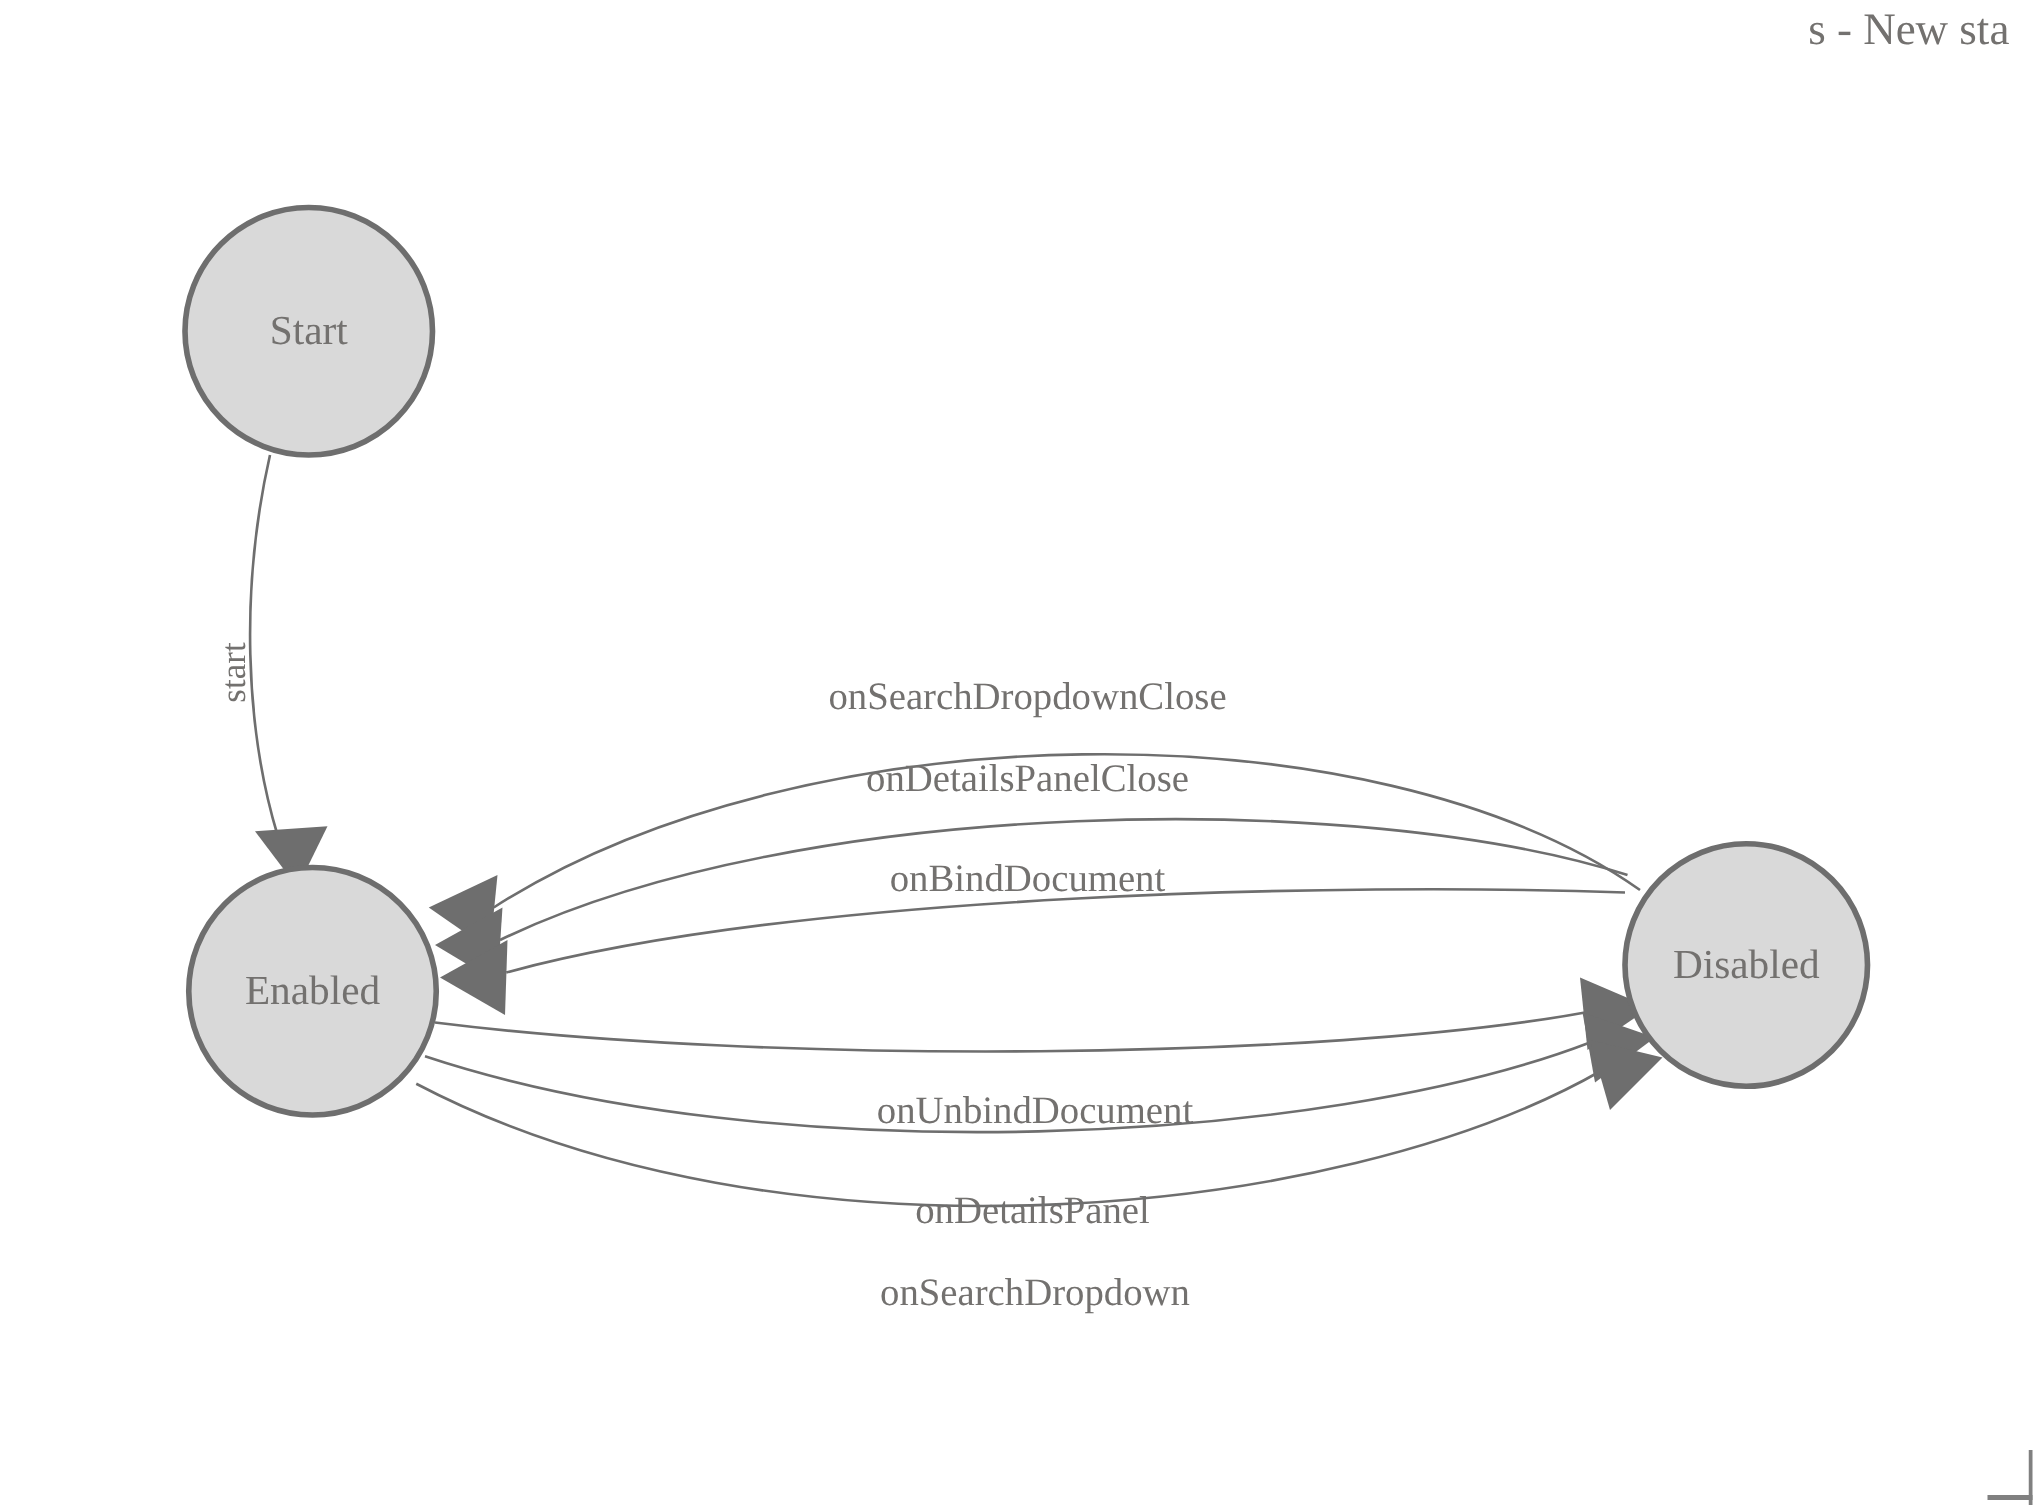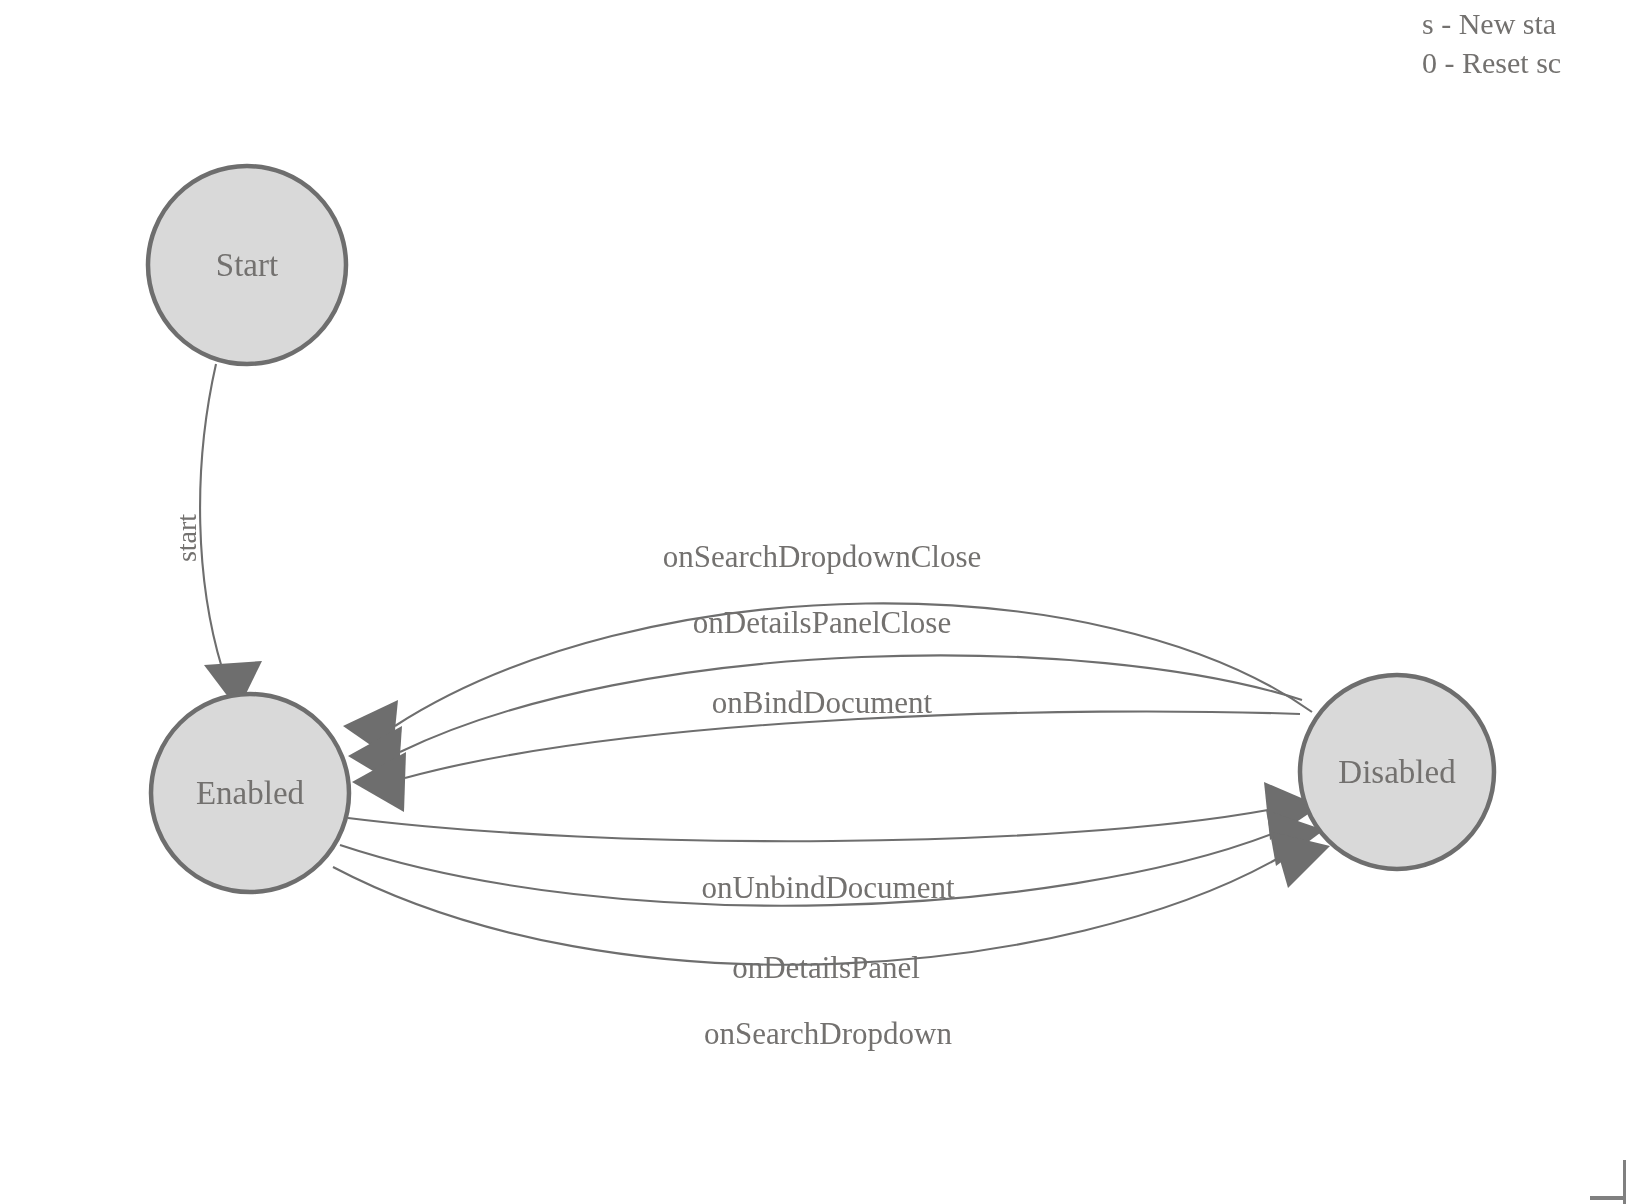--- a/index.html
+++ b/index.html
@@ -77,23 +77,24 @@
     right: 0;
     top: 0;
     width: 210px;
     padding: 4px 0 0 0;
     overflow: hidden;
     white-space: nowrap;
   }
   .help-line {
     color: #73716f;
     font-family: "Liberation Serif", "DejaVu Serif", serif;
-    font-size: 30px;
+    font-size: 36px;
     line-height: 39px;
     white-space: nowrap;
+    text-align: center;
   }
 
   
   #scroll-corner {
     position: absolute;
     right: 0;
     bottom: 0;
     width: 42px;
     height: 44px;
   }
@@ -175,21 +176,20 @@
 
     <g>
       <circle class="node-circle" cx="1397" cy="772" r="97"></circle>
       <text class="node-label" x="1397" y="772">Disabled</text>
     </g>
 
   </svg>
 
   <div id="help-legend">
     <div class="help-line">s - New sta</div>
-    <div class="help-line">0 - Reset sc</div>
   </div>
 
   <div id="scroll-corner">
     <div class="v-bar"></div>
     <div class="h-bar"></div>
   </div>
 
 </div>
 
 </body></html>

